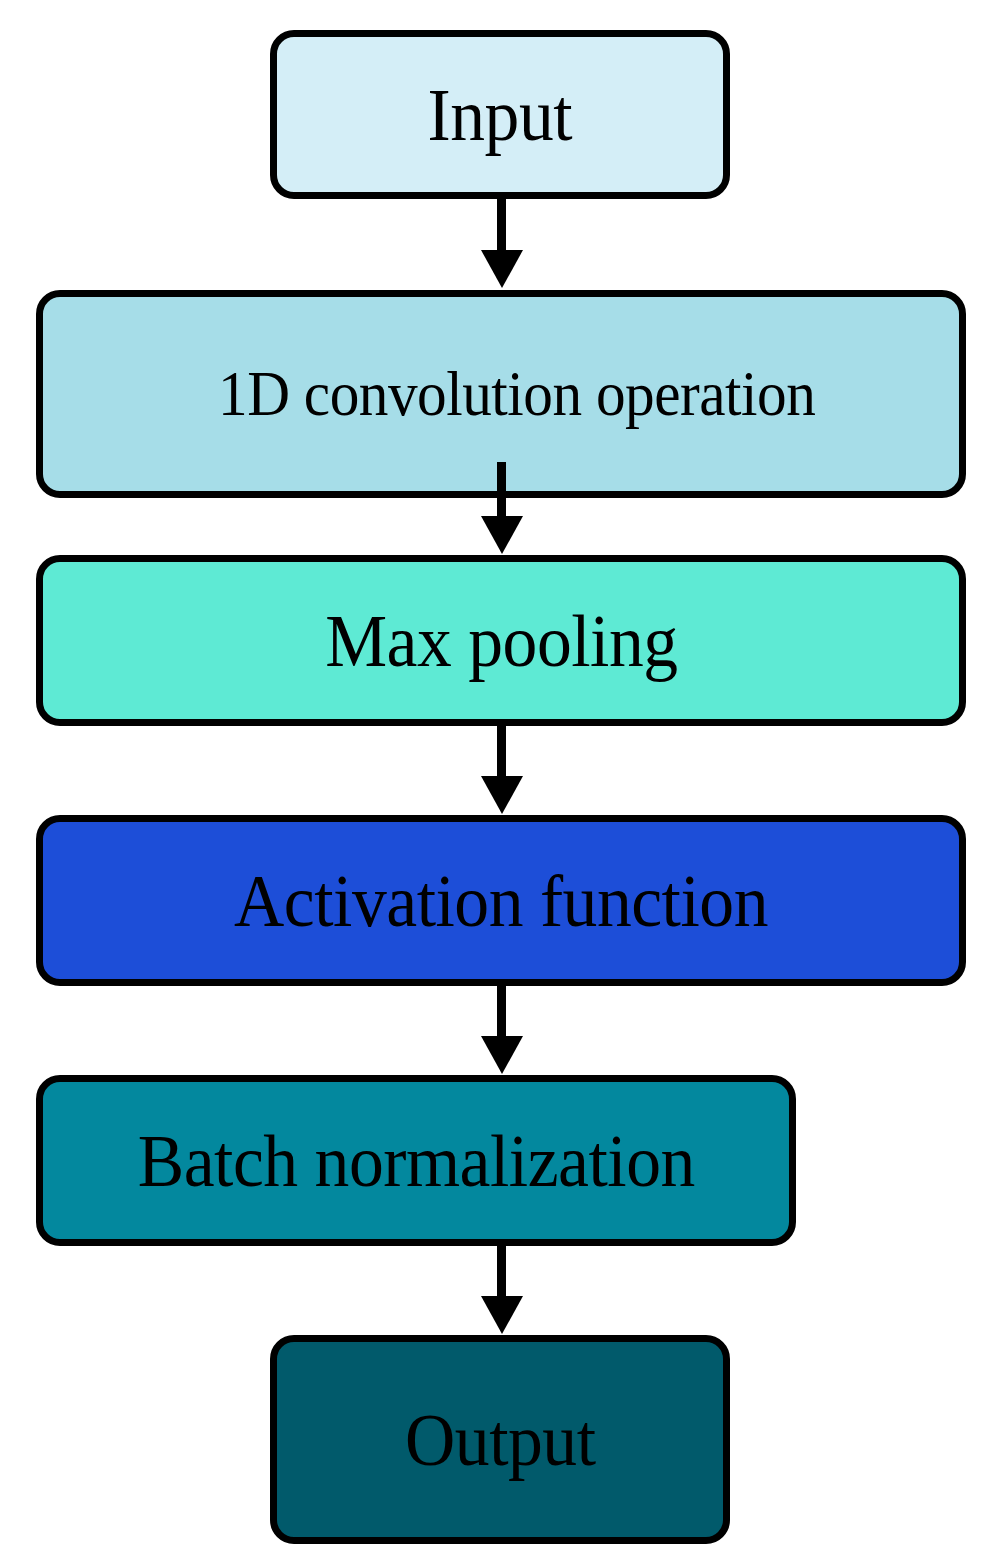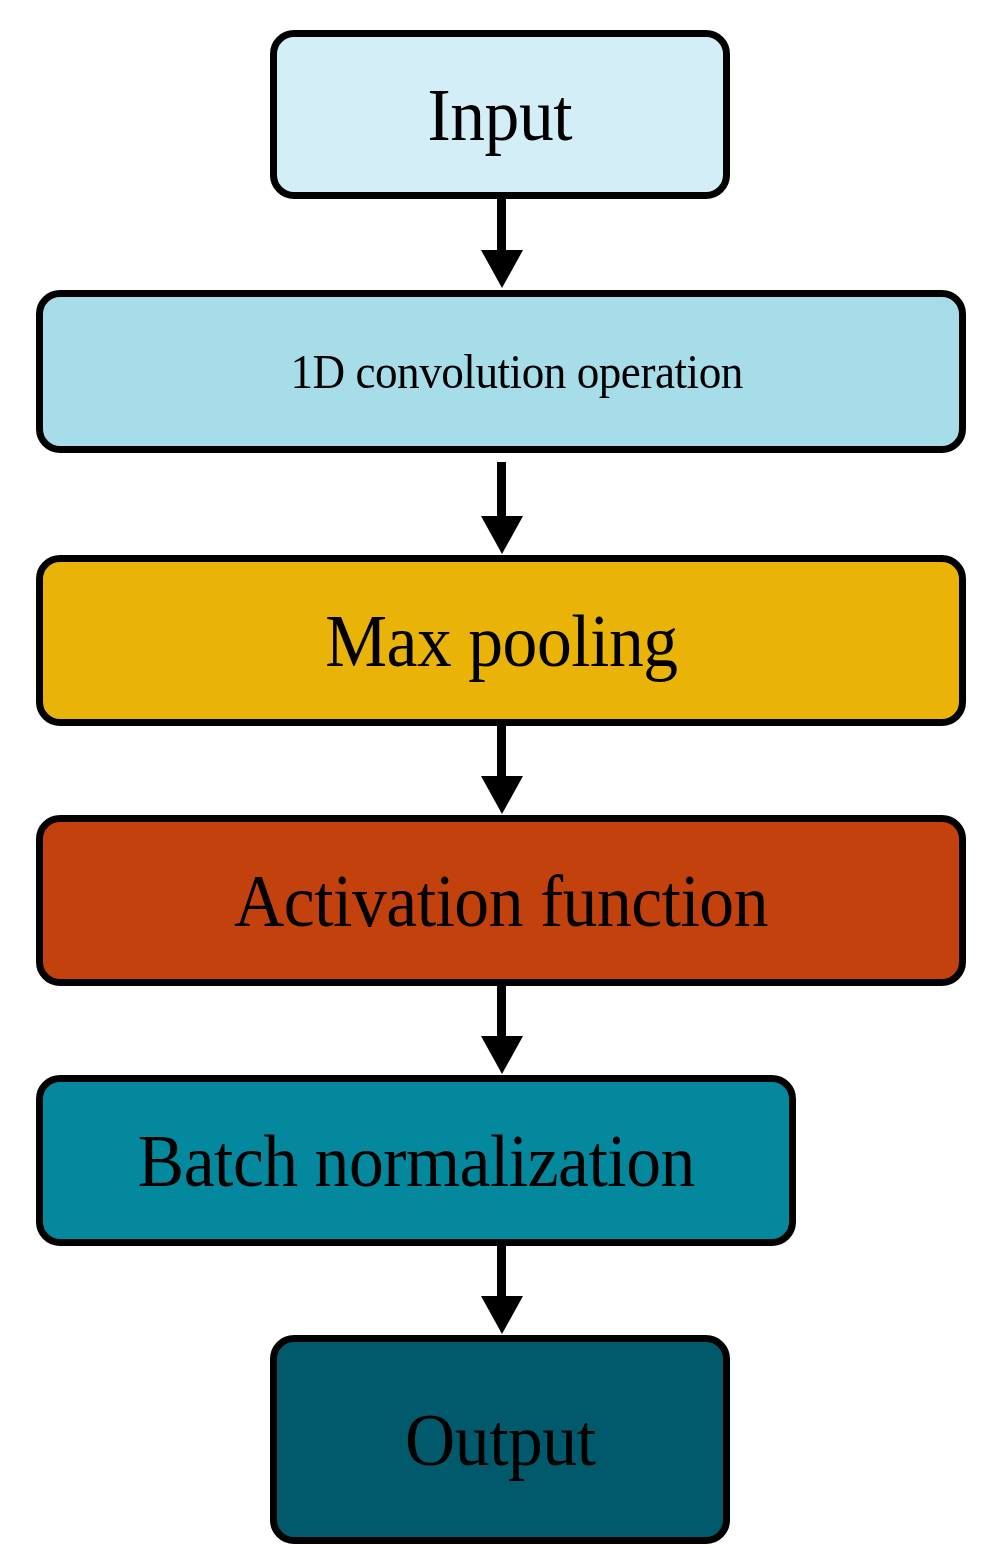--- a/index.html
+++ b/index.html
@@ -46,22 +46,22 @@
     left: 270px;
     top: 30px;
     width: 460px;
     height: 169px;
     font-size: 74px;
   }
   .node-conv {
     left: 36px;
     top: 290px;
     width: 930px;
-    height: 163px;
-    font-size: 48px;
+    height: 208px;
+    font-size: 63px;
     padding-left: 32px;
   }
   .node-pool {
     left: 36px;
     top: 555px;
     width: 930px;
     height: 171px;
     font-size: 74px;
   }
   .node-activation {
@@ -138,30 +138,30 @@
 
   <div class="node node-conv" style="background-color: rgb(166, 221, 232); border-color: rgb(0, 0, 0); color: rgb(0, 0, 0);">
     <span class="node-label">1D convolution operation</span>
   </div>
 
   <div class="arrow arrow-2">
     <div class="arrow-shaft"></div>
     <div class="arrow-head"></div>
   </div>
 
-  <div class="node node-pool" style="background-color: #eab308; border-color: rgb(0, 0, 0); color: rgb(0, 0, 0);">
+  <div class="node node-pool" style="background-color: #5eead4; border-color: rgb(0, 0, 0); color: rgb(0, 0, 0);">
     <span class="node-label">Max pooling</span>
   </div>
 
   <div class="arrow arrow-3">
     <div class="arrow-shaft"></div>
     <div class="arrow-head"></div>
   </div>
 
-  <div class="node node-activation" style="background-color: #c2410c; border-color: rgb(0, 0, 0); color: rgb(0, 0, 0);">
+  <div class="node node-activation" style="background-color: #1d4ed8; border-color: rgb(0, 0, 0); color: rgb(0, 0, 0);">
     <span class="node-label">Activation function</span>
   </div>
 
   <div class="arrow arrow-4">
     <div class="arrow-shaft"></div>
     <div class="arrow-head"></div>
   </div>
 
   <div class="node node-batchnorm" style="background-color: rgb(3, 136, 158); border-color: rgb(0, 0, 0); color: rgb(0, 0, 0);">
     <span class="node-label">Batch normalization</span>

